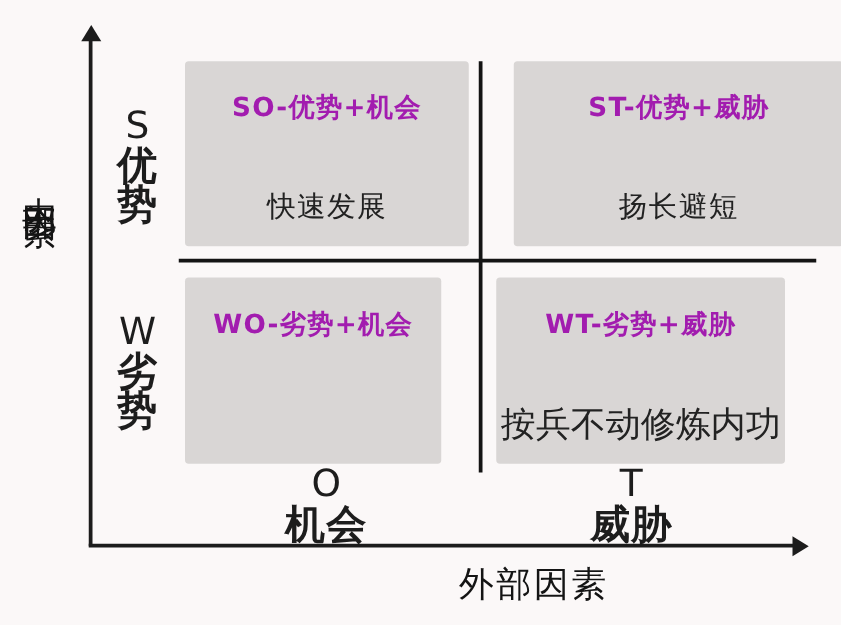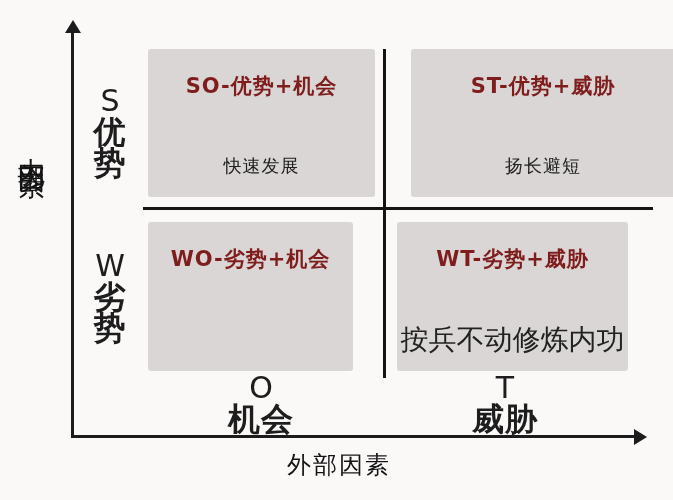--- a/index.html
+++ b/index.html
@@ -57,30 +57,30 @@
     box-sizing: border-box;
     padding: 24px 8px 17px 8px;
     text-align: center;
   }
   .q-tl { left: 148px; top: 49px;  width: 227px; height: 148px; }
   .q-tr { left: 411px; top: 49px;  width: 264px; height: 148px; }
   .q-bl { left: 148px; top: 222px; width: 205px; height: 149px; }
   .q-br { left: 397px; top: 222px; width: 231px; height: 149px; }
 
   .q-title {
-    color: #7f1d1d;
+    color: #a21caf;
     font-size: 21px;
     font-weight: 600;
     letter-spacing: 1px;
     line-height: 26px;
     white-space: nowrap;
   }
   .q-strategy {
     color: #222222;
-    font-size: 18px;
+    font-size: 23px;
     letter-spacing: 1px;
     line-height: 28px;
     white-space: nowrap;
   }
   .q-br .q-strategy { font-size: 28px; letter-spacing: 0; }
 
   
   .pole-label {
     position: absolute;
     text-align: center;
@@ -100,22 +100,22 @@
     writing-mode: vertical-rl;
     text-orientation: upright;
     font-size: 28px;
     letter-spacing: 4px;
     color: #141414;
   }
   .x-axis-title {
     position: absolute;
     left: 287px; top: 449px;
     width: 200px;
-    text-align: left;
-    font-size: 24px;
+    text-align: right;
+    font-size: 28px;
     letter-spacing: 2px;
     color: #141414;
   }
 </style>
 </head>
 <body>
 
 <div class="canvas">
 
   <div class="quadrant q-tl">

